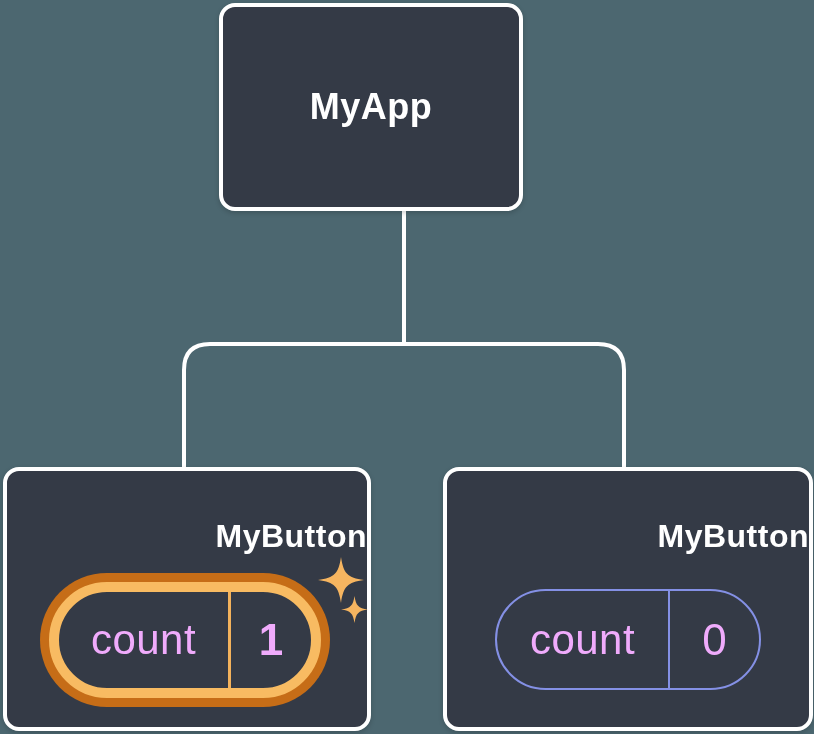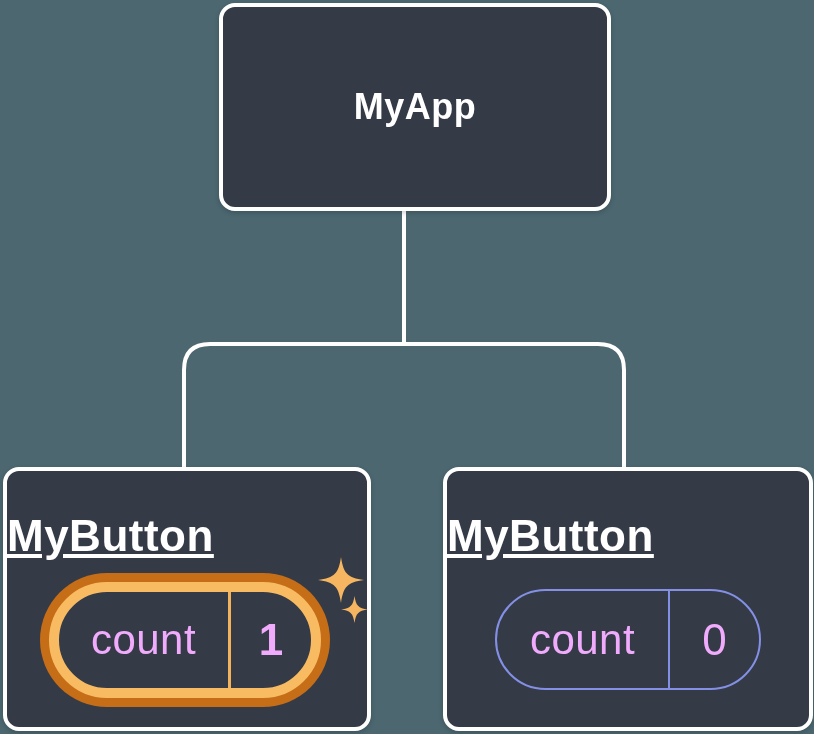--- a/index.html
+++ b/index.html
@@ -18,45 +18,44 @@
   .node {
     position: absolute;
     background: #343A46;
     border: 4px solid #FFFFFF;
     border-radius: 16px;
     box-sizing: border-box;
     box-shadow: 0 2px 5px rgba(0,0,0,0.18);
   }
   .node-root {
     left: 219px; top: 3px;
-    width: 392px; height: 208px;
+    width: 304px; height: 208px;
     display: flex; align-items: center; justify-content: center;
   }
   .root-label {
     color: #FFFFFF;
     font-size: 36px;
     font-weight: 700;
     letter-spacing: 0.5px;
   }
   .node-child {
     top: 467px;
     width: 368px; height: 264px;
   }
   .node-child.left  { left: 3px; }
   .node-child.right { left: 443px; width: 370px; }
   .child-title {
     position: absolute;
     left: 0; right: 0; top: 45px;
-    text-align: left;
+    text-align: right;
     color: #FFFFFF;
-    font-size: 44px;
+    font-size: 32px;
     font-weight: 700;
     line-height: 40px;
     letter-spacing: 0.5px;
-    text-decoration: underline;
   }
   .pill {
     position: absolute;
     display: flex;
     align-items: stretch;
     box-sizing: border-box;
     border-radius: 999px;
   }
   .pill .seg {
     display: flex;

